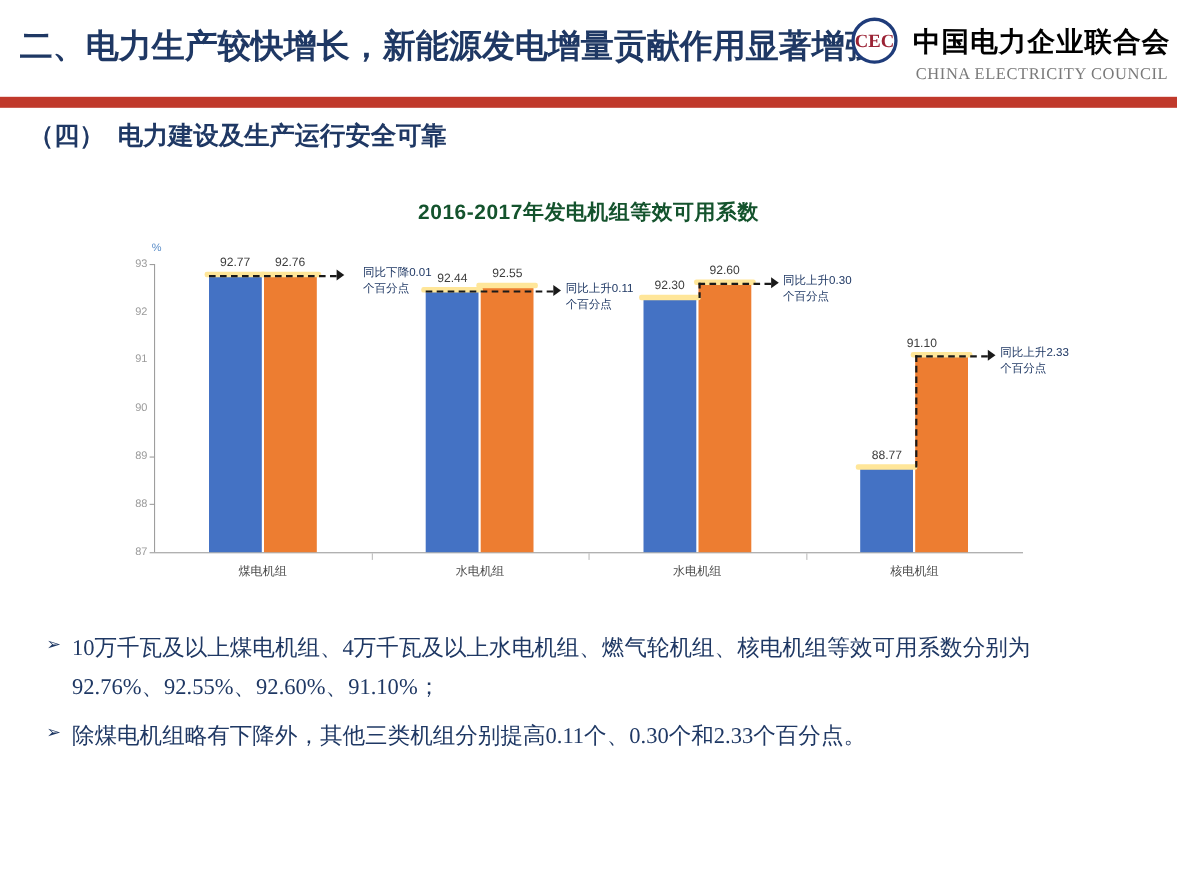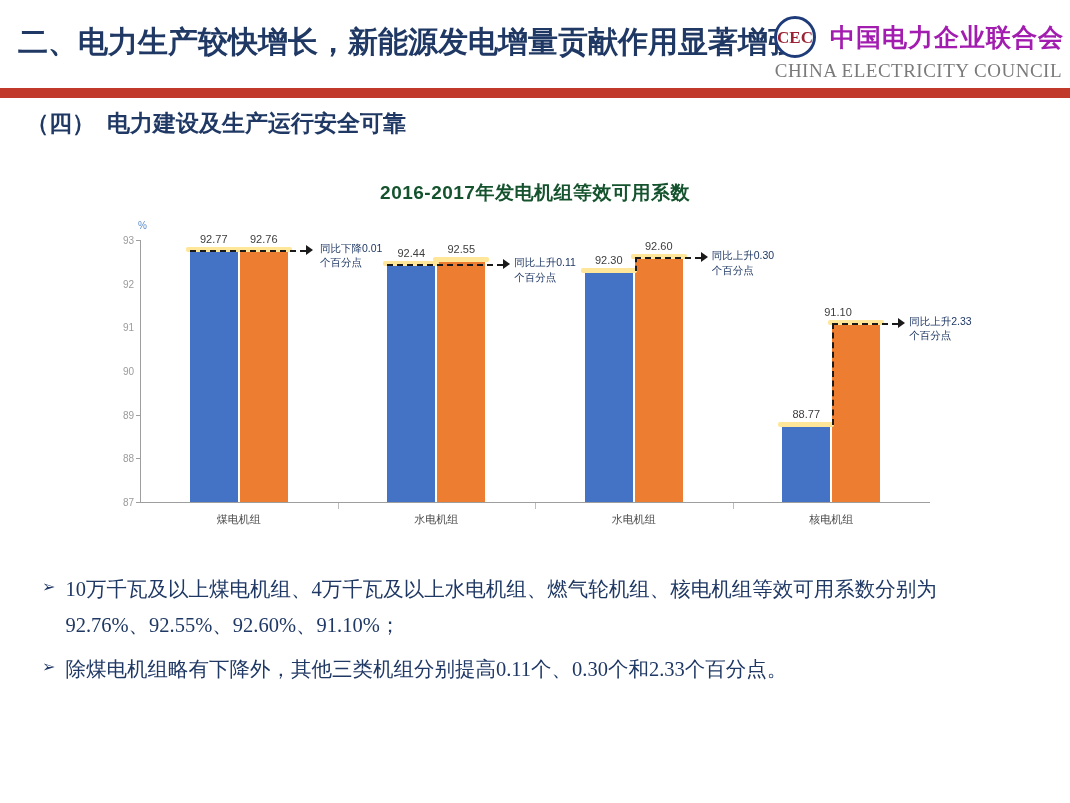--- a/index.html
+++ b/index.html
@@ -59,27 +59,27 @@
   .logo-mark span {
     font-family: "Liberation Serif", "DejaVu Serif", serif;
     font-size: 17px;
     font-weight: bold;
     color: #9B2335;
     line-height: 1;
   }
   .logo-cn {
     font-size: 25px;
     font-weight: bold;
-    color: #a21caf;
+    color: #000000;
     white-space: nowrap;
     letter-spacing: 1px;
   }
   .logo-en {
     font-family: "Liberation Serif", "DejaVu Serif", serif;
-    font-size: 19px;
+    font-size: 15px;
     color: #7a7a7a;
     letter-spacing: 0.5px;
     white-space: nowrap;
     margin-top: 2px;
     margin-right: 2px;
   }
   .header-rule {
     position: absolute;
     left: 0;
     top: 88px;
@@ -352,21 +352,21 @@
       <div class="cat-label" style="left: 128.75px;">煤电机组</div>
       <div class="cat-label" style="left: 326.25px;">水电机组</div>
       <div class="cat-label" style="left: 523.75px;">水电机组</div>
       <div class="cat-label" style="left: 721.25px;">核电机组</div>
     </div>
   <div id="annots">
       <div class="hl-band" style="left: 75.75px; top: 27.0433px; width: 56px;"></div>
       <div class="hl-band" style="left: 125.75px; top: 27.48px; width: 56px;"></div>
       <div class="conn" style="left: 79.75px; top: 30.0433px; width: 116px;"></div>
       <div class="arrow-head" style="left: 195.75px; top: 25.0433px;"></div>
-      <div class="callout" style="left: 210px; top: 21.0433px;">同比下降0.01个百分点</div>
+      <div class="callout" style="left: 220px; top: 21.0433px;">同比下降0.01个百分点</div>
       <div class="hl-band" style="left: 273.25px; top: 41.4533px; width: 56px;"></div>
       <div class="hl-band" style="left: 323.25px; top: 36.65px; width: 56px;"></div>
       <div class="conn" style="left: 277.25px; top: 44.4533px; width: 116px;"></div>
       <div class="arrow-head" style="left: 393.25px; top: 39.4533px;"></div>
       <div class="callout" style="left: 404.25px; top: 35.4533px;">同比上升0.11个百分点</div>
       <div class="hl-band" style="left: 470.75px; top: 47.5667px; width: 56px;"></div>
       <div class="hl-band" style="left: 520.75px; top: 34.4667px; width: 56px;"></div>
       <div class="conn" style="left: 524.75px; top: 37.4667px; width: 66px;"></div>
       <div class="conn-v" style="left: 524.75px; top: 37.4667px; height: 13.1px;"></div>
       <div class="arrow-head" style="left: 590.75px; top: 32.4667px;"></div>

